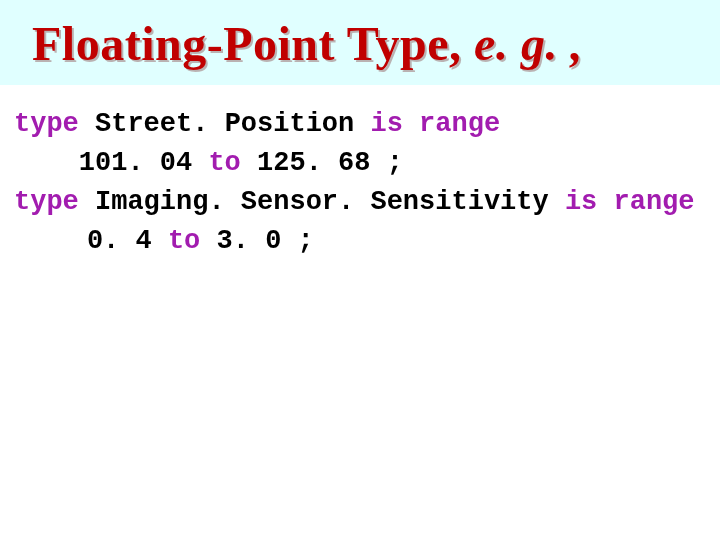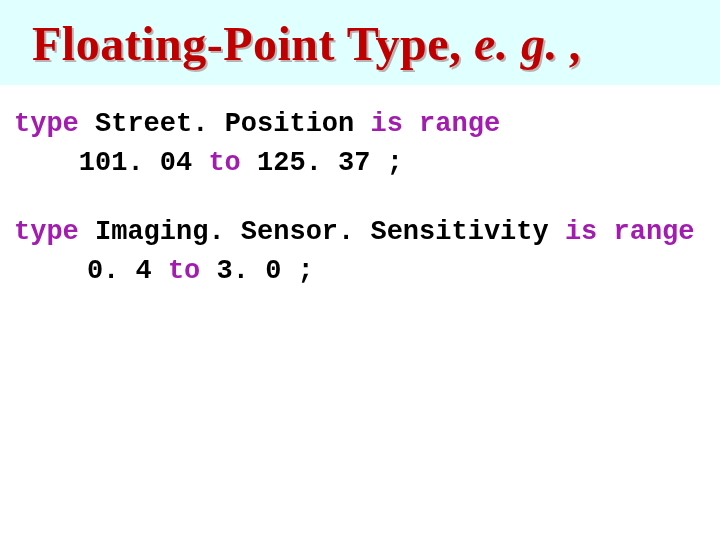--- a/index.html
+++ b/index.html
@@ -36,36 +36,36 @@
     font-weight: bold;
     color: #000000;
     padding: 20px 14px 0 14px;
     line-height: 1.45;
   }
   .kw { color: #a21caf; }
   .identifier { color: #000000; font-family: Liberation Mono, monospace; }
   .code-line { white-space: pre; }
   .indent { display: inline-block; width: 4ch; }
   .indent2 { display: inline-block; width: 4.5ch; }
-  .block2 { margin-top: 30px; }
+  .block2 { }
 </style>
 </head>
 <body>
 
 <div class="header-band">
   <h1 class="title">
     <span>Floating-Point Type, </span><span class="eg">e. g. ,</span>
   </h1>
 </div>
 
 <div class="code-area">
 
   <div class="code-line"><span class="kw">type</span><span class="identifier"> Street. Position </span><span class="kw">is</span><span> </span><span class="kw">range</span></div>
 
-  <div class="code-line"><span class="indent"></span><span class="identifier">101. 04 </span><span class="kw">to</span><span class="identifier"> 125. 37 ;</span></div>
+  <div class="code-line"><span class="indent"></span><span class="identifier">101. 04 </span><span class="kw">to</span><span class="identifier"> 125. 68 ;</span></div>
 
   <div class="block2">
     <div class="code-line"><span class="kw">type</span><span class="identifier"> Imaging. Sensor. Sensitivity </span><span class="kw">is</span><span> </span><span class="kw">range</span></div>
 
     <div class="code-line"><span class="indent2"></span><span class="identifier">0. 4 </span><span class="kw">to</span><span class="identifier"> 3. 0 ;</span></div>
   </div>
 
 </div>
 
 </body></html>

